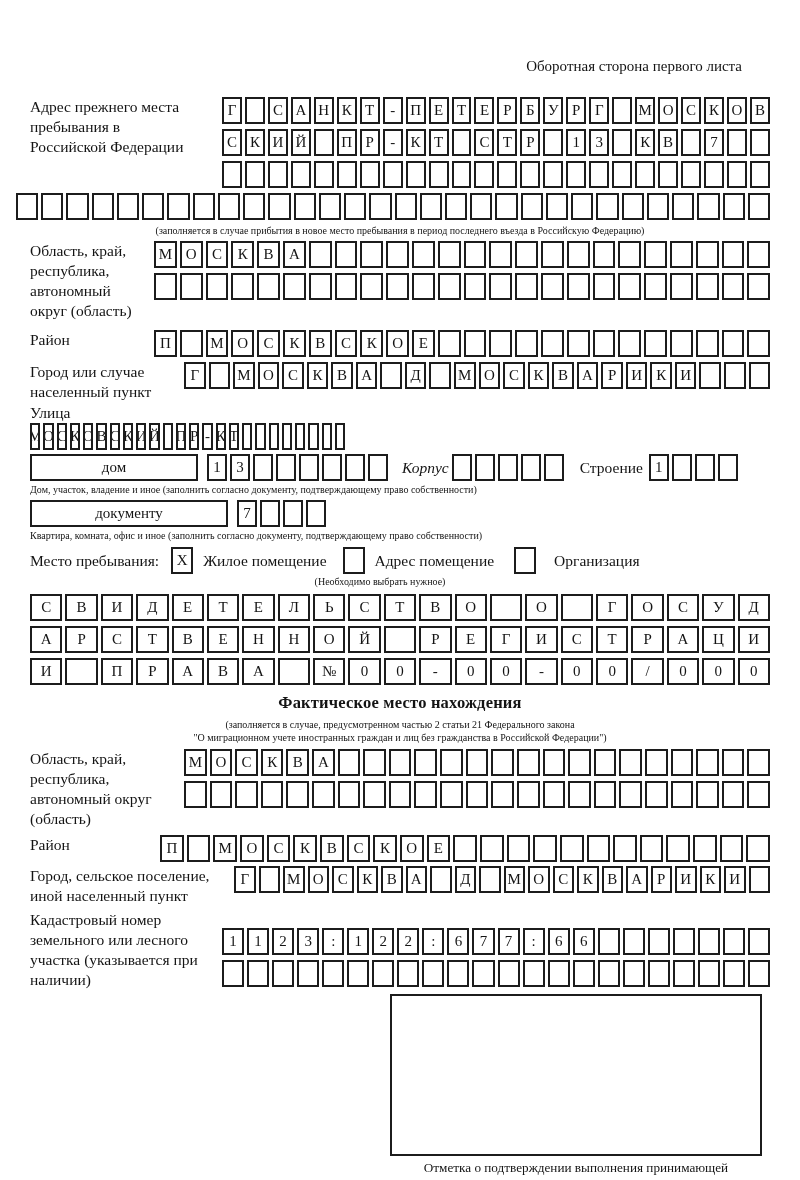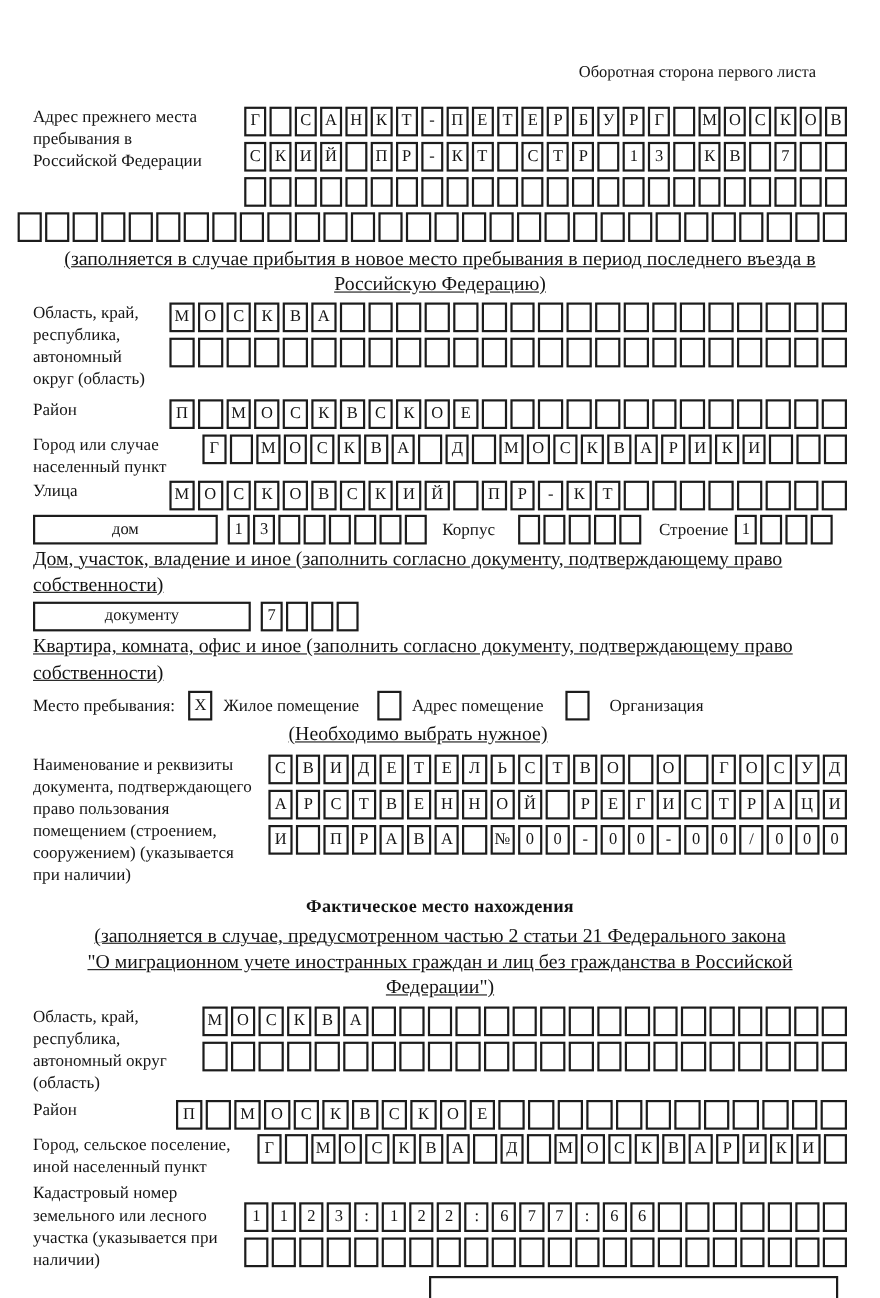--- a/index.html
+++ b/index.html
@@ -18,21 +18,21 @@
   .cells{display:flex;gap:3px;flex:1;min-width:0;}
   .cells .cell{flex:1;}
   .cell{
     height:27px;box-sizing:border-box;border:2px solid #1c1c1c;background:#fff;
     display:flex;align-items:center;justify-content:center;
     font-size:15px;line-height:1;overflow:hidden;
   }
   .cells-fixed{flex:0 0 auto;}
   .cells-fixed .cell{flex:0 0 20px;}
 
-  .caption{font-size:18px;line-height:1.3;text-decoration:underline;}
+  .caption{font-size:10px;line-height:1.3;}
   .caption.center{text-align:center;}
   .heading{font-weight:bold;font-size:16.5px;text-align:center;letter-spacing:.2px;}
 
   .wide-box{
     box-sizing:border-box;border:2px solid #1c1c1c;height:27px;
     display:flex;align-items:center;justify-content:center;font-size:15px;
   }
   .inline-label{font-size:15.5px;line-height:27px;white-space:nowrap;}
   .checkbox{
     flex:0 0 22px;width:22px;height:27px;box-sizing:border-box;border:2px solid #1c1c1c;
@@ -286,21 +286,21 @@
         <div class="cell">Р</div>
         <div class="cell">И</div>
         <div class="cell">К</div>
         <div class="cell">И</div>
         <div class="cell"></div>
         <div class="cell"></div>
         <div class="cell"></div>
       </div>
   </div>
 
-  <div class="form-row" style="margin-top:1px;">
+  <div class="form-row" style="margin-top:1px;flex-direction:column;">
     <div class="label" style="width:124px;">Улица</div>
     <div class="cells">
         <div class="cell">М</div>
         <div class="cell">О</div>
         <div class="cell">С</div>
         <div class="cell">К</div>
         <div class="cell">О</div>
         <div class="cell">В</div>
         <div class="cell">С</div>
         <div class="cell">К</div>
@@ -328,21 +328,21 @@
     <div class="cells cells-fixed" style="margin-left:9px;">
         <div class="cell">1</div>
         <div class="cell">3</div>
         <div class="cell"></div>
         <div class="cell"></div>
         <div class="cell"></div>
         <div class="cell"></div>
         <div class="cell"></div>
         <div class="cell"></div>
       </div>
-    <div class="inline-label" style="margin-left:14px;margin-right:21px;">Корпус</div>
+    <div class="inline-label" style="margin-left:14px;margin-right:3px;font-style:italic;">Корпус</div>
     <div class="cells cells-fixed">
         <div class="cell"></div>
         <div class="cell"></div>
         <div class="cell"></div>
         <div class="cell"></div>
         <div class="cell"></div>
       </div>
     <div class="inline-label" style="margin-left:16px;margin-right:6px;">Строение</div>
     <div class="cells cells-fixed">
         <div class="cell">1</div>
@@ -369,21 +369,20 @@
     <div class="checkbox" style="margin-left:12px;">X</div>
     <div class="inline-label" style="margin-left:10px;">Жилое помещение</div>
     <div class="checkbox" style="margin-left:16px;"></div>
     <div class="inline-label" style="margin-left:10px;">Адрес помещение</div>
     <div class="checkbox" style="margin-left:20px;"></div>
     <div class="inline-label" style="margin-left:18px;">Организация</div>
   </div>
   <div class="caption" style="margin-left:180px;width:340px;text-align:center;margin-top:1px;">(Необходимо выбрать нужное)</div>
 
   <div class="form-row mt6">
-    <div class="label" style="width:214px;">Наименование и реквизиты документа, подтверждающего право пользования помещением (строением, сооружением) (указывается при наличии)</div>
     <div class="cells-col">
       <div class="cells">
           <div class="cell">С</div>
           <div class="cell">В</div>
           <div class="cell">И</div>
           <div class="cell">Д</div>
           <div class="cell">Е</div>
           <div class="cell">Т</div>
           <div class="cell">Е</div>
           <div class="cell">Л</div>

